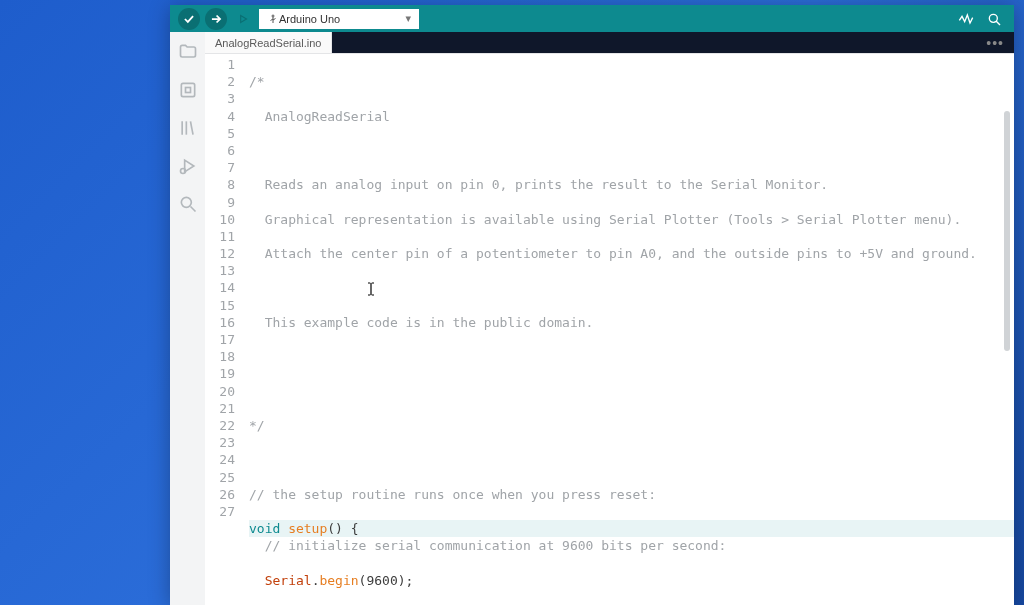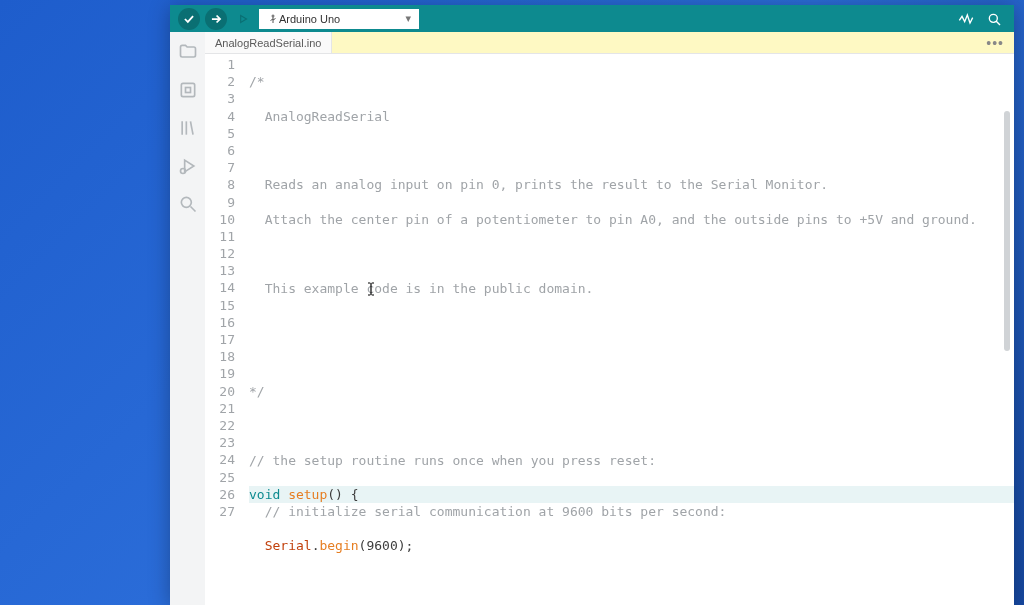--- a/index.html
+++ b/index.html
@@ -81,21 +81,21 @@
     }
     .editor-area {
       flex: 1;
       display: flex;
       flex-direction: column;
       overflow: hidden;
       background: #fff;
     }
     .tab-bar {
       height: 22px;
-      background: #fef9c3;
+      background: #0f172a;
       display: flex;
       align-items: center;
       border-bottom: 1px solid #e4e5e7;
     }
     .tab {
       padding: 3px 10px;
       font-size: 11px;
       color: #5a5a5a;
       background: #fafafa;
       border-right: 1px solid #e4e5e7;
@@ -268,20 +268,21 @@
             <div class="ln">24</div>
             <div class="ln">25</div>
             <div class="ln">26</div>
             <div class="ln">27</div>
           </div>
         <div class="code">
 <div class="code-line"><span class="c-comment">/*</span></div>
 <div class="code-line"><span class="c-comment">  AnalogReadSerial</span></div>
 <div class="code-line"><span class="c-comment"></span></div>
 <div class="code-line"><span class="c-comment">  Reads an analog input on pin 0, prints the result to the Serial Monitor.</span></div>
+<div class="code-line"><span class="c-comment">  Graphical representation is available using Serial Plotter (Tools &gt; Serial Plotter menu).</span></div>
 <div class="code-line"><span class="c-comment">  Attach the center pin of a potentiometer to pin A0, and the outside pins to +5V and ground.</span></div>
 <div class="code-line"><span class="c-comment"></span></div>
 <div class="code-line"><span class="c-comment">  This example code is in the public domain.</span></div>
 <div class="code-line"><span class="c-comment"></span></div>
 <div class="code-line"><span class="c-comment">  </span></div>
 <div class="code-line"><span class="c-comment">*/</span></div>
 <div class="code-line"><span></span></div>
 <div class="code-line"><span class="c-comment">// the setup routine runs once when you press reset:</span></div>
 <div class="code-line c-highlight"><span class="c-keyword">void</span> <span class="c-func">setup</span><span>() {</span></div>
 <div class="code-line"><span class="c-comment">  // initialize serial communication at 9600 bits per second:</span></div>

